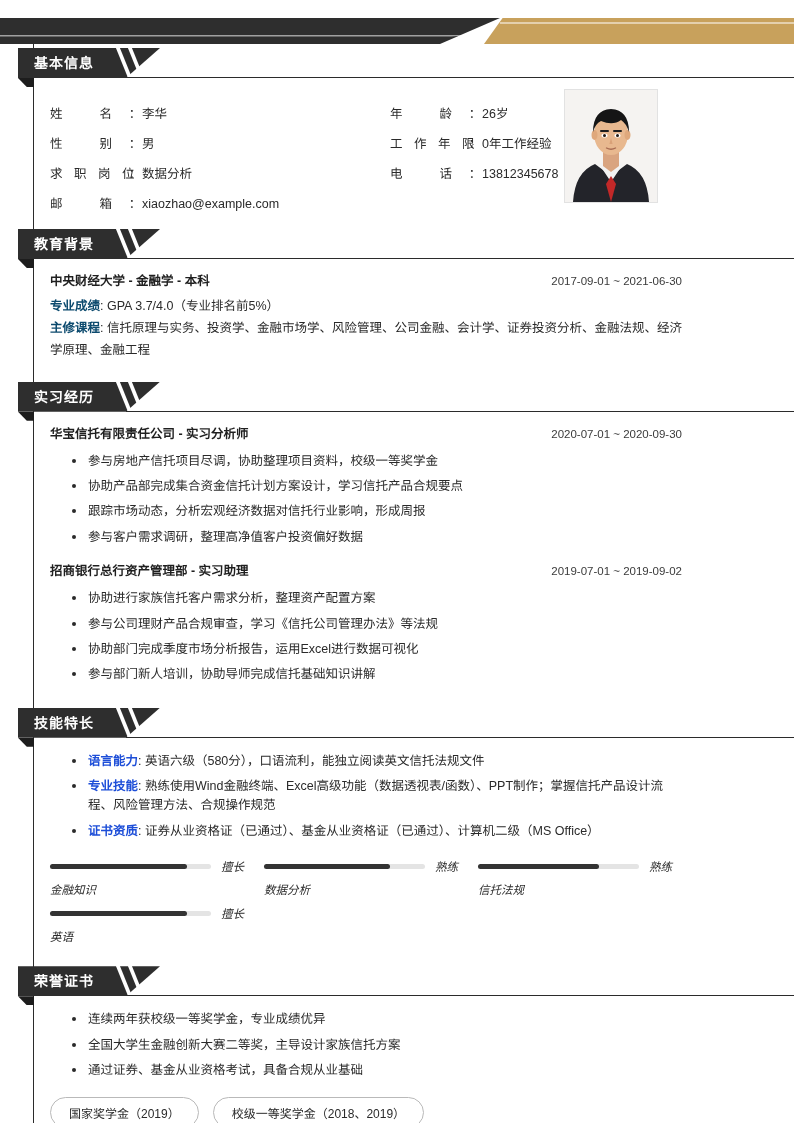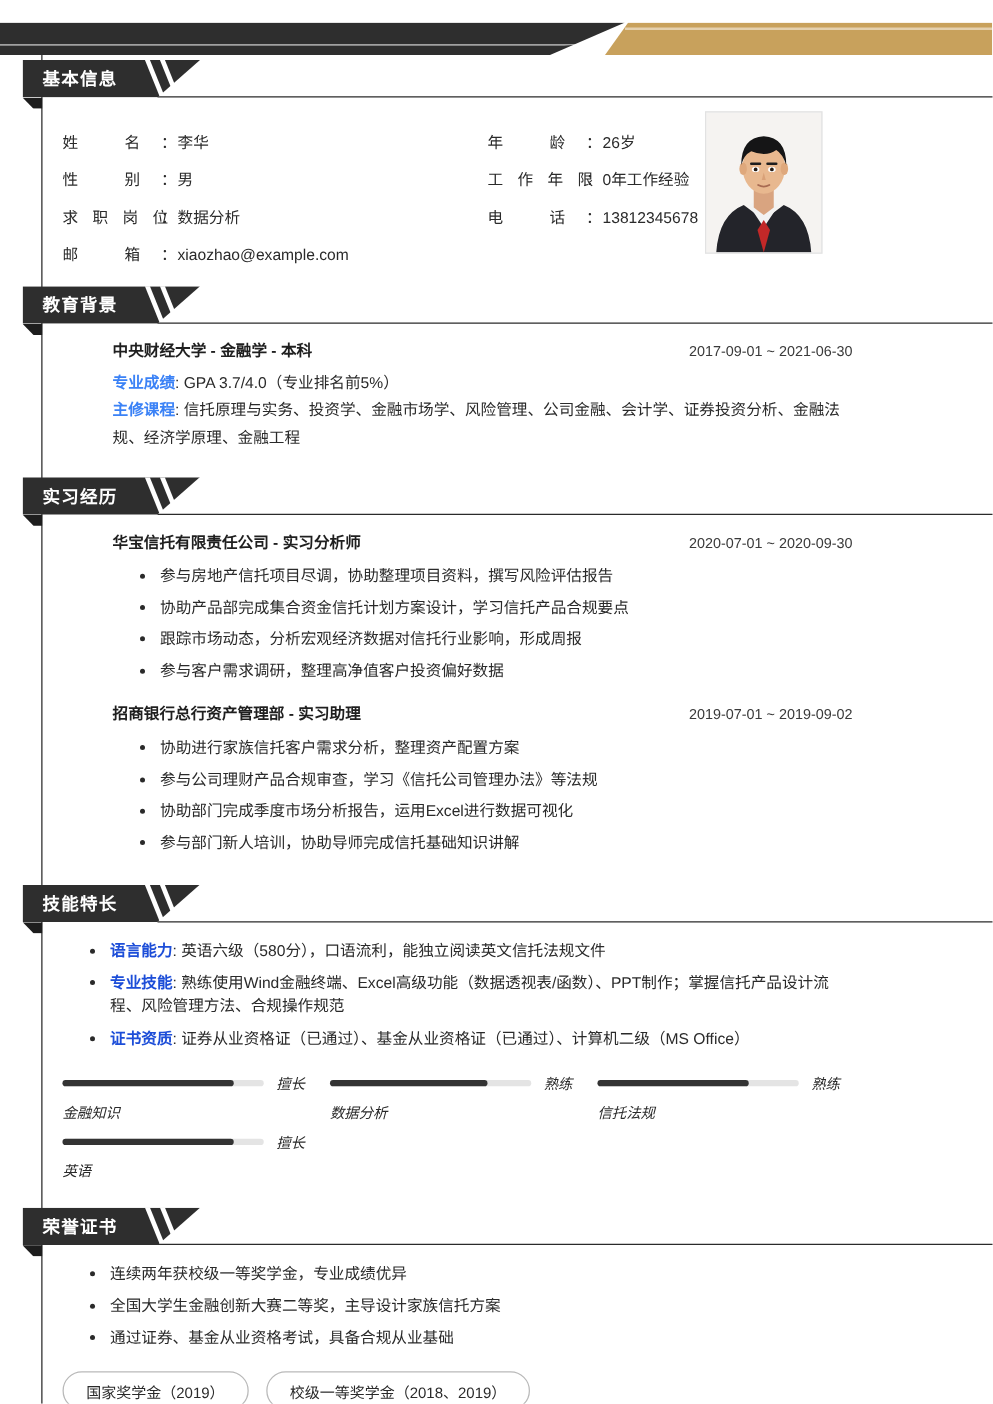--- a/index.html
+++ b/index.html
@@ -188,37 +188,37 @@
     top: 0;
     width: 92px;
     height: 112px;
     border: 1px solid #e2e2e2;
     background: #f2f2f2;
     overflow: hidden;
   }
   .photo svg { display: block; width: 100%; height: 100%; }
 
   
-  .entry { margin-bottom: 4px; margin-left: 40px; }
+  .entry { margin-bottom: 4px; }
   .entry-head {
     display: flex;
     justify-content: space-between;
     align-items: baseline;
     font-size: 12.5px;
     margin-bottom: 7px;
   }
   .entry-title { font-weight: bold; color: #1f1f1f; }
   .entry-date { color: #3a3a3a; font-size: 11.5px; }
 
   .kv-line {
     font-size: 12.5px;
     line-height: 1.75;
     color: #2a2a2a;
   }
-  .kv-line b { color: #3b82f6; }
+  .kv-line b { color: #0c4a6e; }
 
   ul.bullets {
     margin: 0 0 2px 0;
     padding-left: 22px;
     list-style: none;
   }
   ul.bullets li {
     position: relative;
     font-size: 12.5px;
     line-height: 1.55;
@@ -445,21 +445,21 @@
       <div class="sec-rule" style="position:relative; left:126px; top:-1px; margin-right:18px;"></div>
 
       <div class="sec-body">
 
         <div class="entry">
           <div class="entry-head">
             <span class="entry-title">华宝信托有限责任公司 - 实习分析师</span>
             <span class="entry-date">2020-07-01 ~ 2020-09-30</span>
           </div>
           <ul class="bullets">
-            <li>参与房地产信托项目尽调，协助整理项目资料，撰写风险评估报告</li>
+            <li>参与房地产信托项目尽调，协助整理项目资料，校级一等奖学金</li>
             <li>协助产品部完成集合资金信托计划方案设计，学习信托产品合规要点</li>
             <li>跟踪市场动态，分析宏观经济数据对信托行业影响，形成周报</li>
             <li>参与客户需求调研，整理高净值客户投资偏好数据</li>
           </ul>
         </div>
 
         <div class="entry" style="margin-top:10px;">
           <div class="entry-head">
             <span class="entry-title">招商银行总行资产管理部 - 实习助理</span>
             <span class="entry-date">2019-07-01 ~ 2019-09-02</span>

